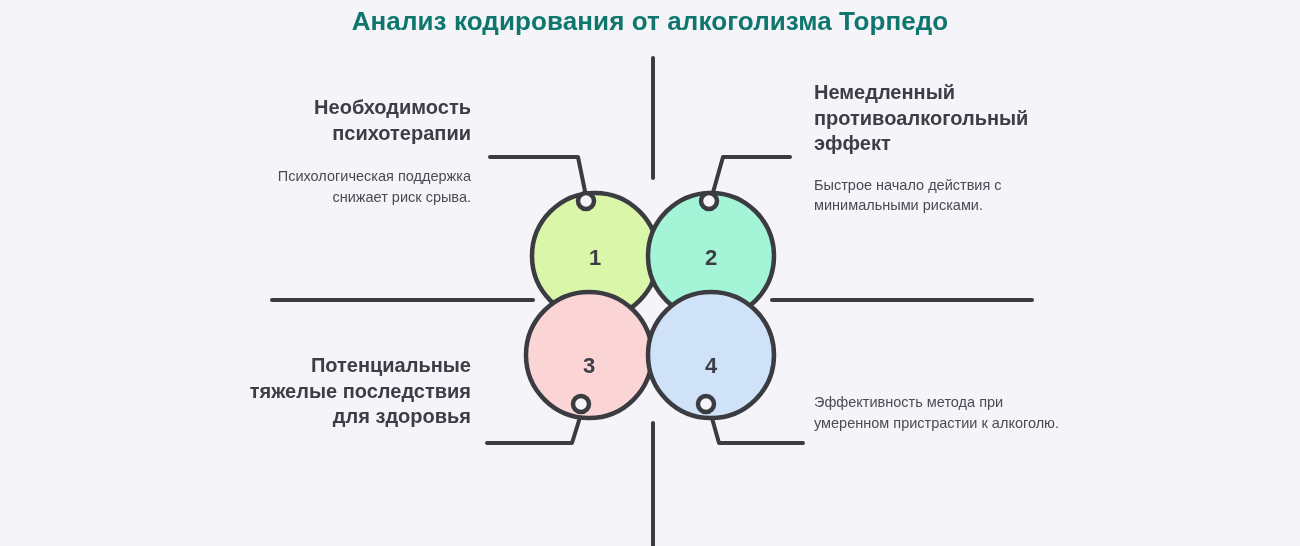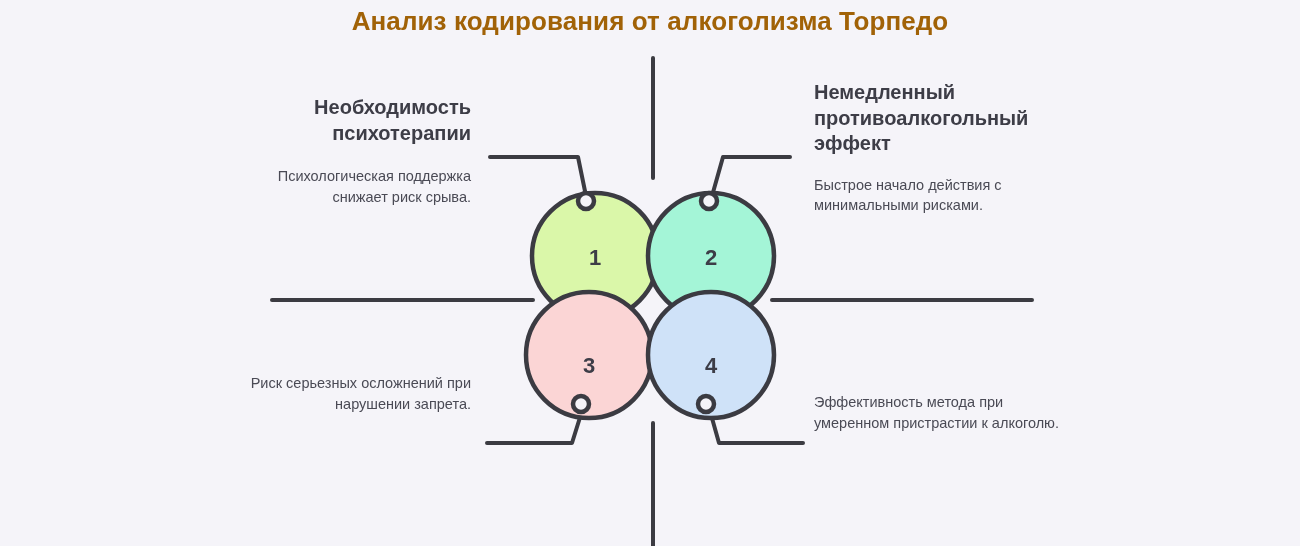--- a/index.html
+++ b/index.html
@@ -21,21 +21,21 @@
 
   
   #title {
     position: absolute;
     left: 0;
     top: 6px;
     width: 1300px;
     text-align: center;
     font-size: 26px;
     font-weight: bold;
-    color: #a16207;
+    color: #0f766e;
     letter-spacing: 0.1px;
   }
 
   
   #diagram {
     position: absolute;
     left: 0;
     top: 0;
   }
 
@@ -125,20 +125,20 @@
     <p class="heading">Необходимость психотерапии</p>
     <p class="body">Психологическая поддержка снижает риск срыва.</p>
   </div>
 
   <div class="block align-left" id="block-tr">
     <p class="heading">Немедленный противоалкогольный эффект</p>
     <p class="body">Быстрое начало действия с минимальными рисками.</p>
   </div>
 
   <div class="block align-right" id="block-bl">
-    <p class="body">Риск серьезных осложнений при нарушении запрета.</p>
+    <p class="heading">Потенциальные тяжелые последствия для здоровья</p>
   </div>
 
   <div class="block align-left" id="block-br">
     <p class="body">Эффективность метода при умеренном пристрастии к алкоголю.</p>
   </div>
 
 </div>
 
 </body></html>

